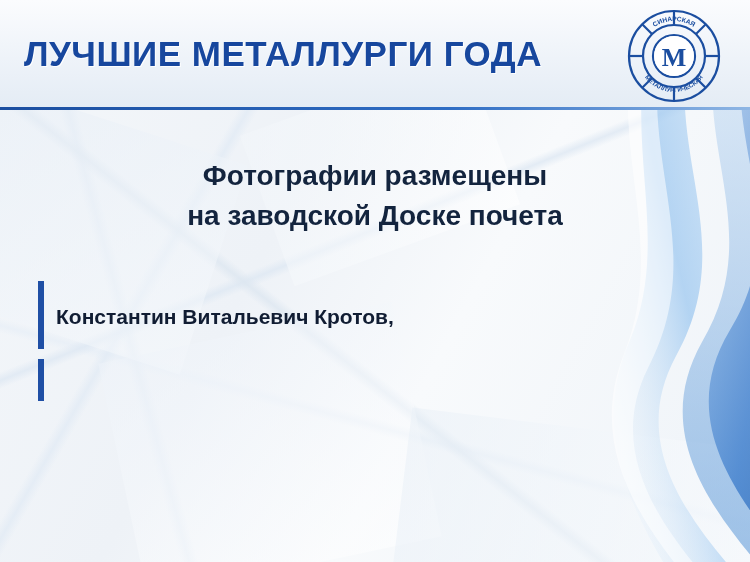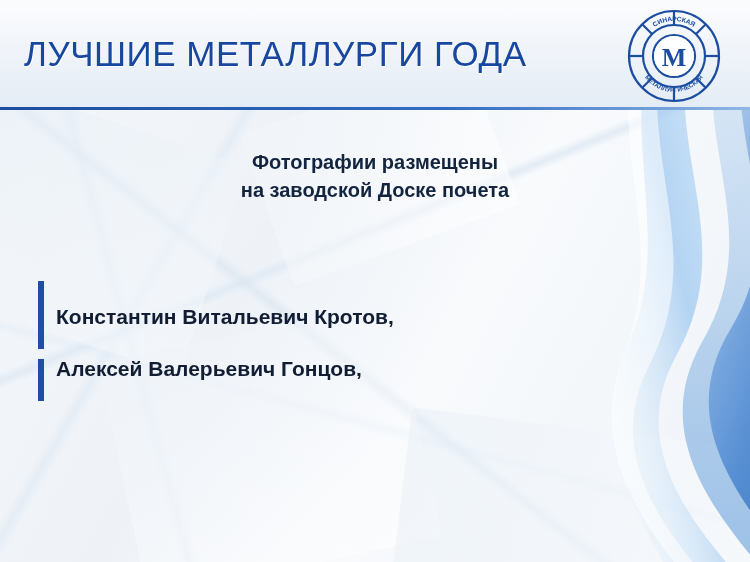--- a/index.html
+++ b/index.html
@@ -83,44 +83,44 @@
     position: absolute;
     left: 0; bottom: -3px;
     width: 750px; height: 3px;
     background: linear-gradient(90deg, #1b4ea0 0%, #2f6dc4 60%, #8fb6e4 100%);
   }
   .title {
     position: absolute;
     left: 24px;
     top: 34px;
     font-size: 35px;
-    font-weight: normal;
+    font-weight: bold;
     letter-spacing: .5px;
     color: #17479e;
     text-shadow: 1px 1px 0 rgba(255,255,255,.9);
     white-space: nowrap;
   }
 
   
   .logo {
     position: absolute;
     right: 28px;
     top: 8px;
     width: 96px;
     height: 96px;
   }
 
   
   .subtitle {
     position: absolute;
     left: 0;
-    top: 148px;
+    top: 156px;
     width: 750px;
     text-align: center;
-    font-size: 20px;
+    font-size: 28px;
     font-weight: bold;
     color: #13243e;
     line-height: 1.42;
     white-space: pre-line;
   }
 
   
   .list {
     position: absolute;
     left: 38px;
@@ -230,18 +230,17 @@
   <div class="list">
 
     <div class="entry">
     </div>
 
     <div class="entry">
       <div class="entry-name">Константин Витальевич Кротов,</div>
     </div>
 
     <div class="entry">
-      <div class="entry-name">Алексей Валерьевич Гонцов,</div>
     </div>
 
   </div>
 
 </div>
 
 </body></html>

